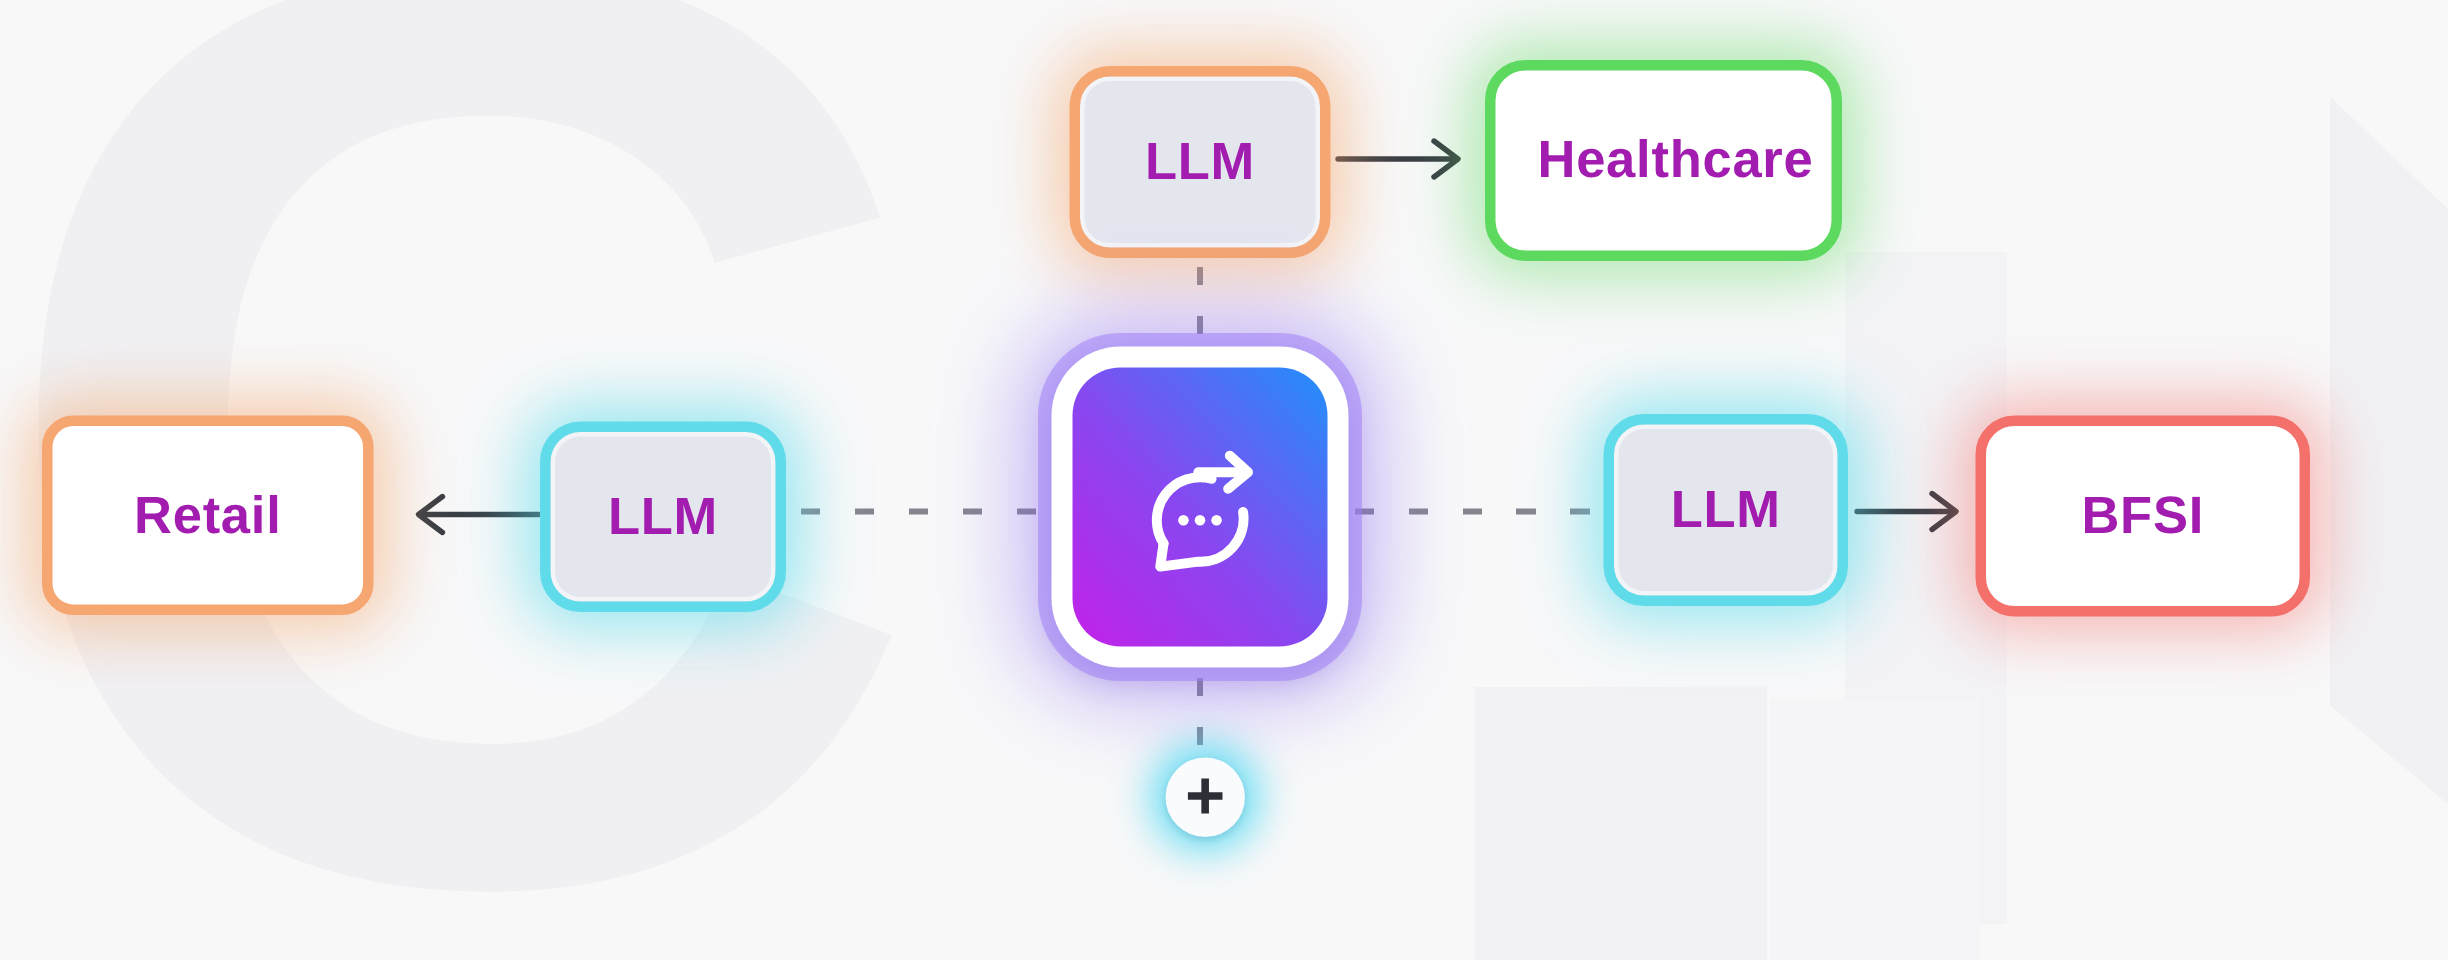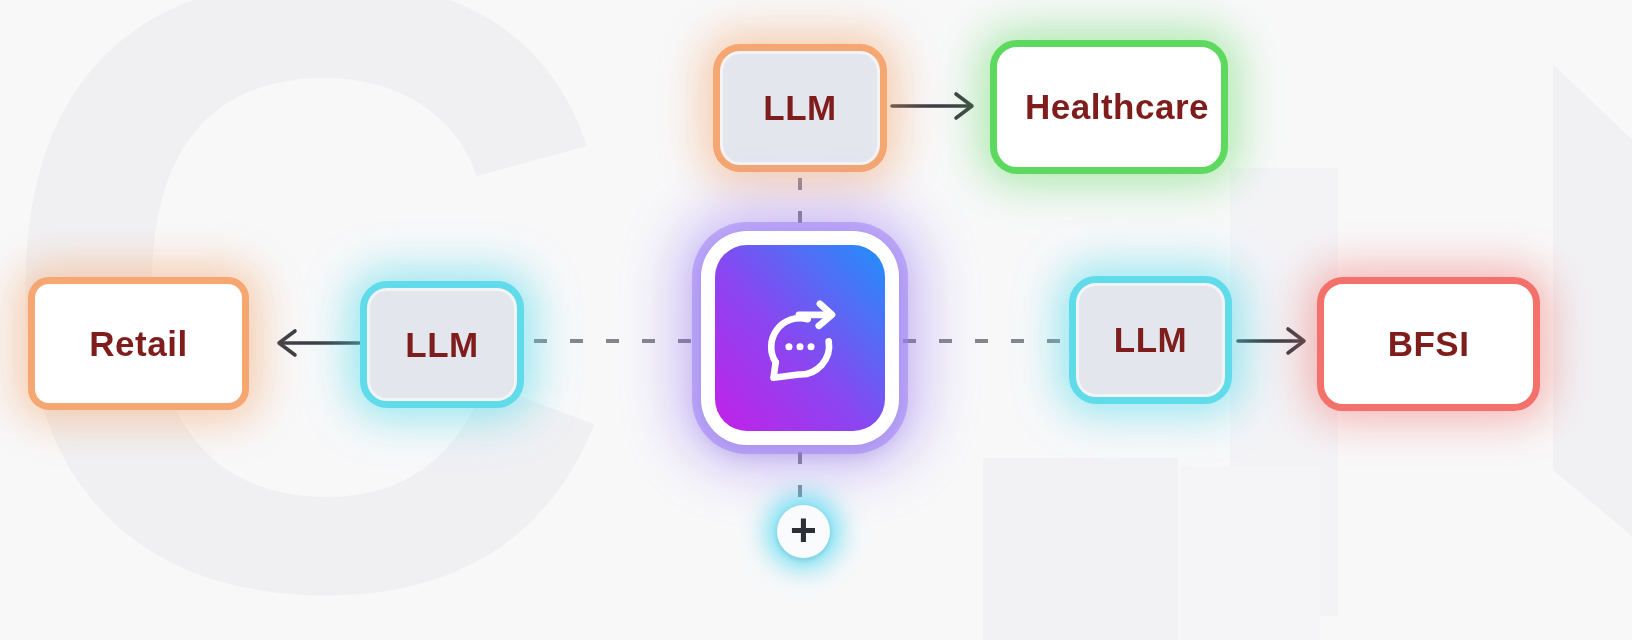--- a/index.html
+++ b/index.html
@@ -55,21 +55,21 @@
     z-index: 3;
     box-sizing: border-box;
     display: flex;
     align-items: center;
     justify-content: center;
     border: 7px solid;
     border-radius: 27px;
     font-size: 35px;
     font-weight: 600;
     letter-spacing: 0.5px;
-    color: #7f1d1d;
+    color: #a21caf;
     cursor: default;
   }
   .fill-gray  { background: #e4e6ee; }
   .fill-white { background: #ffffff; }
   .accent-orange { border-color: #f5a671; box-shadow: 0 0 40px 12px rgba(245,158,96,.48), inset 0 0 0 3px rgba(255,255,255,.55); }
   .accent-green  { border-color: #5cd95e; box-shadow: 0 0 40px 12px rgba(92,217,94,.45),  inset 0 0 0 3px rgba(255,255,255,.55); padding-left: 16px; }
   .accent-cyan   { border-color: #5fdbe9; box-shadow: 0 0 40px 12px rgba(80,218,235,.55), inset 0 0 0 3px rgba(255,255,255,.55); }
   .accent-red    { border-color: #f4716b; box-shadow: 0 0 40px 12px rgba(244,110,104,.45), inset 0 0 0 3px rgba(255,255,255,.55); }
 
   .node-top-llm   { left: 713px;  top: 44px;  width: 174px; height: 128px; }

